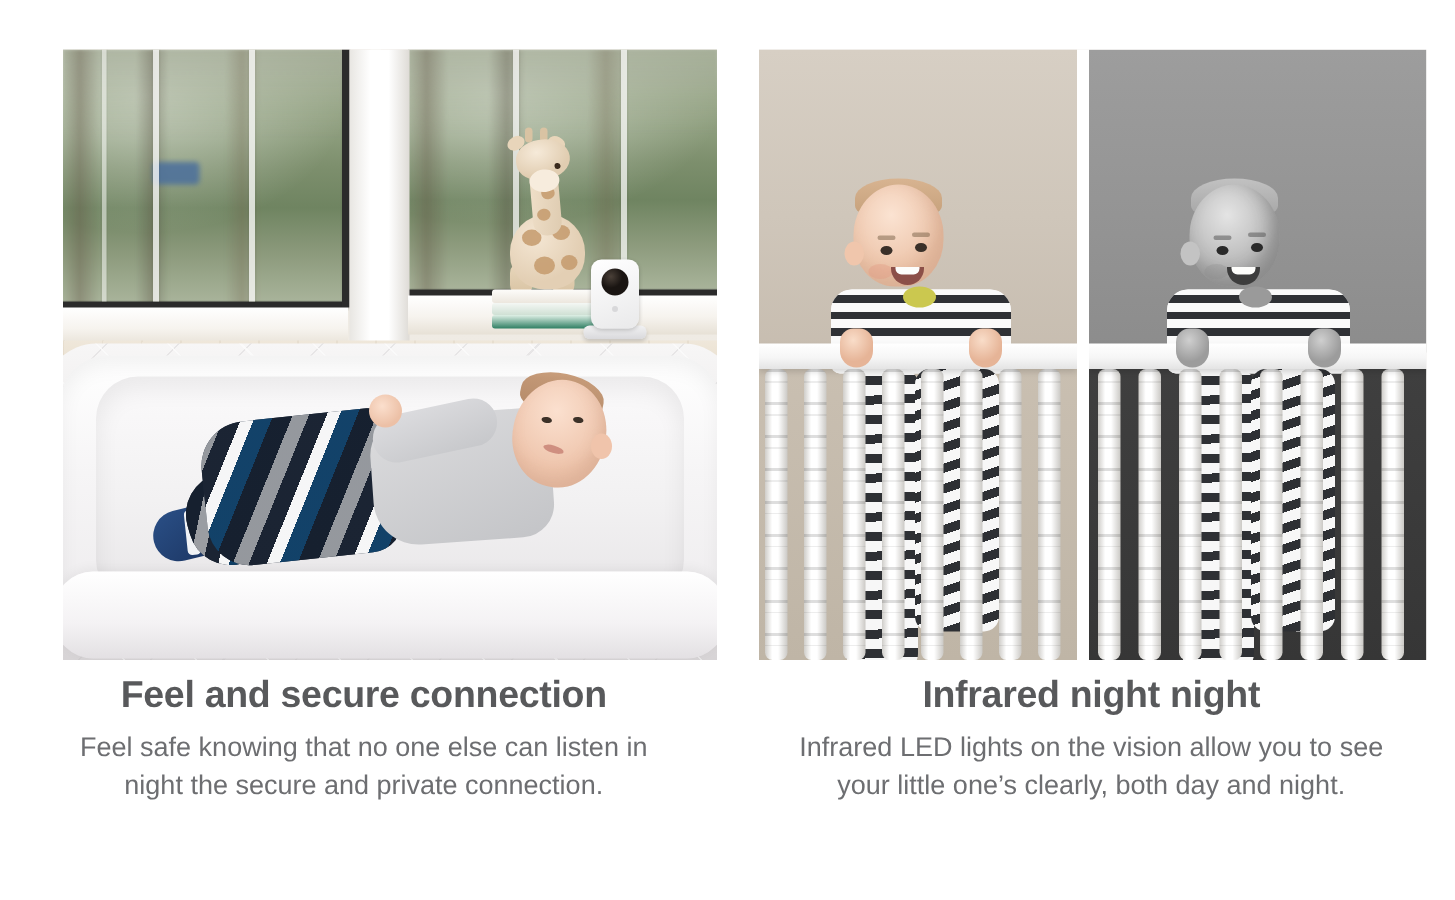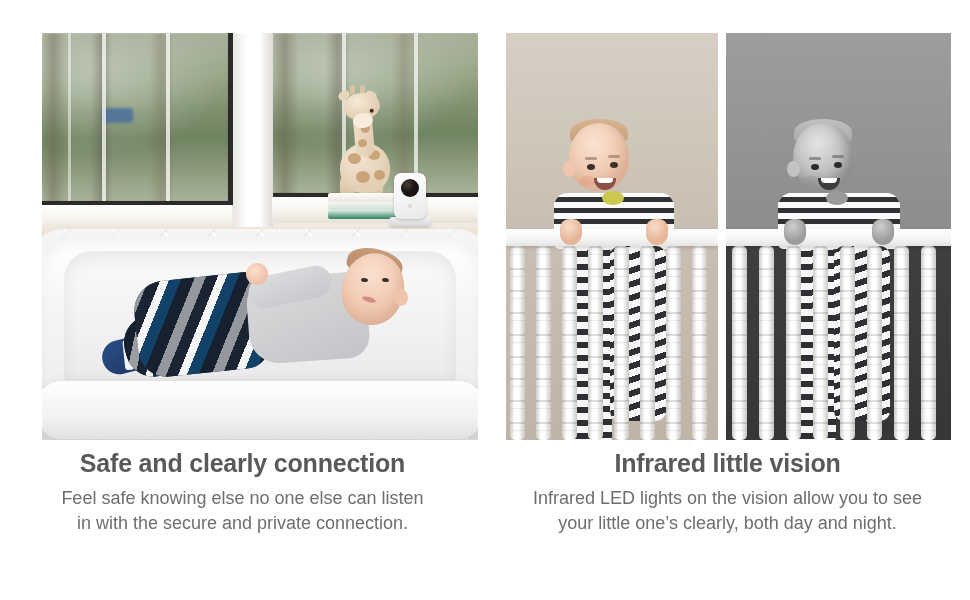--- a/index.html
+++ b/index.html
@@ -338,22 +338,22 @@
           <div class="bl-mouth"></div>
         </div>
 
         <div class="bassinet" style="z-index:5;">
           <div class="bn-front"></div>
         </div>
       </div>
     </div>
 
     <div class="caption">
-      <h2 class="headline">Safe and clearly connection</h2>
-      <p class="body-copy">Feel safe knowing else no one else can listen in with the secure and private connection.</p>
+      <h2 class="headline">Feel and secure connection</h2>
+      <p class="body-copy">Feel safe knowing that no one else can listen in night the secure and private connection.</p>
     </div>
   </section>
 
   <section class="panel panel-right">
 
     <div class="photo">
       <div class="split">
 
         <div class="half day">
           <div class="rm-wall"></div>
@@ -427,18 +427,18 @@
           <div class="br-legs tilt" style="left:108px;width:56px;height:175px;border-radius:10px;"></div>
 
           <div class="crib-rail"></div>
           <div class="br-hand" style="left:58px;top:186px;"></div>
           <div class="br-hand" style="left:146px;top:186px;"></div>
         </div>
       </div>
     </div>
 
     <div class="caption">
-      <h2 class="headline">Infrared little vision</h2>
+      <h2 class="headline">Infrared night night</h2>
       <p class="body-copy" style="width:400px;">Infrared LED lights on the vision allow you to see your little one’s clearly, both day and night.</p>
     </div>
   </section>
 
 </div>
 
 </body></html>

